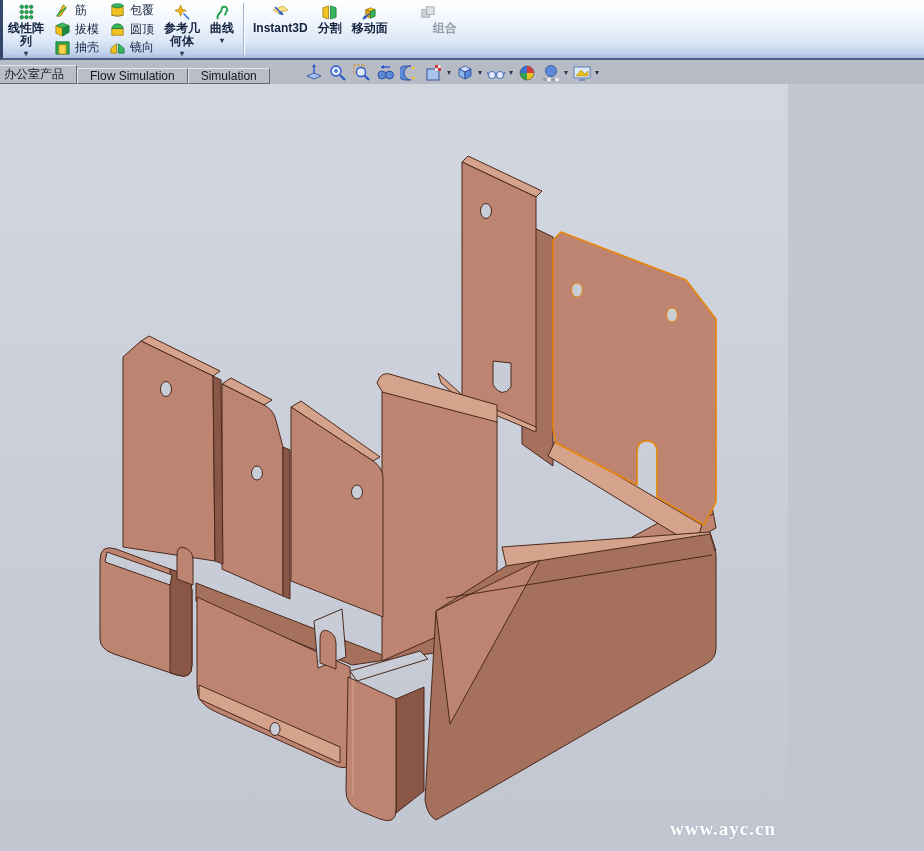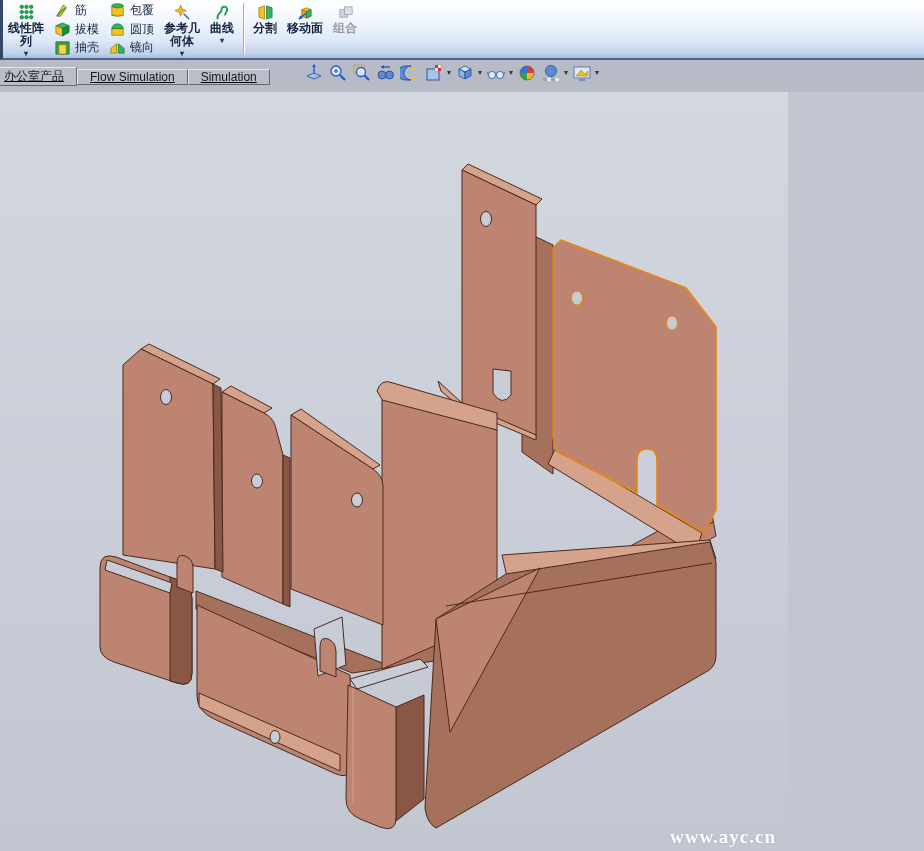--- a/index.html
+++ b/index.html
@@ -16,26 +16,26 @@
     box-sizing:border-box;
   }
   .cm-btn{display:flex;flex-direction:column;align-items:center;justify-content:flex-start;
     padding:2px 5px 0 5px;color:#16233f;font-size:12px;line-height:13px;cursor:default;font-weight:bold;}
   .cm-btn .cm-ic{height:20px;display:flex;align-items:center;}
   .cm-lbl{text-align:center;white-space:nowrap;}
   .caret{font-size:8px;color:#2a3550;line-height:8px;margin-top:2px;}
   .cm-col{display:flex;flex-direction:column;justify-content:space-between;padding:1px 2px;}
   .cm-small{display:flex;align-items:center;gap:4px;font-size:12px;color:#16233f;height:19px;padding:0 3px;}
   .cm-sep{width:1px;background:#9fb0cc;margin:3px 4px;box-shadow:1px 0 0 #ffffff;}
-  .disabled{color:#949aa6;}
+  .disabled{color:#949aa6;margin-left:35px;}
   .ic16{width:17px;height:17px;display:block;}
   .ic20{width:20px;height:20px;display:block;}
 
   
-  .tab-row{position:relative;height:32px;background:#b6bbc5;display:flex;align-items:center;text-decoration:underline;}
+  .tab-row{position:relative;height:24px;background:#b6bbc5;display:flex;align-items:flex-end;}
   .tab{display:flex;align-items:center;padding:0 12px;font-size:12px;color:#15171c;
     background:#b9bec8;border:1px solid;border-color:#e4e6ea #62676f #62676f #e4e6ea;
     box-sizing:border-box;margin-top:1px;}
   .tab:first-child{border-left:none;padding-left:4px;}
   .huv{position:absolute;left:303px;top:3px;display:flex;align-items:center;gap:2px;}
   .huv-btn{display:flex;align-items:center;padding:0 1px;}
   .huv .caret{margin:0 1px 0 0;}
 
   
   .viewport{position:relative;width:788px;height:765px;
@@ -166,20 +166,30 @@
         <svg class="ic16" viewBox="0 0 18 18">
             <path d="M4,16 C2,10 8,10 8,6 C8,2 13,2 14,5 C15,8 11,9 12,12" fill="none" stroke="#1fa04a" stroke-width="2"></path>
           </svg>
       </span>
       <span class="cm-lbl"><span>曲线</span></span>
       <span class="caret">▾</span>
     </div>
 
     <div class="cm-sep"></div>
 
+    <div class="cm-btn">
+      <span class="cm-ic">
+        <svg class="ic20" viewBox="0 0 20 20">
+            <path d="M3,8 L13,4 L18,8 L8,11 Z" fill="#f7e08a" stroke="#caa53a" stroke-width="0.8"></path>
+            <path d="M5,5 L13,13" stroke="#2a57c8" stroke-width="1.6"></path>
+            <path d="M13,13 L8.5,12 L11.5,9 Z" fill="#2a57c8"></path>
+          </svg>
+      </span>
+      <span class="cm-lbl"><span>Instant3D</span></span>
+    </div>
 
     <div class="cm-btn">
       <span class="cm-ic">
         <svg class="ic16" viewBox="0 0 18 18">
             <path d="M2,4 L8,2 L8,16 L2,14 Z" fill="#f2c21f" stroke="#8a6d00" stroke-width="0.7"></path>
             <path d="M10,2 L16,4 L16,14 L10,16 Z" fill="#37b45c" stroke="#0d6e2d" stroke-width="0.7"></path>
           </svg>
       </span>
       <span class="cm-lbl"><span>分割</span></span>
     </div>

